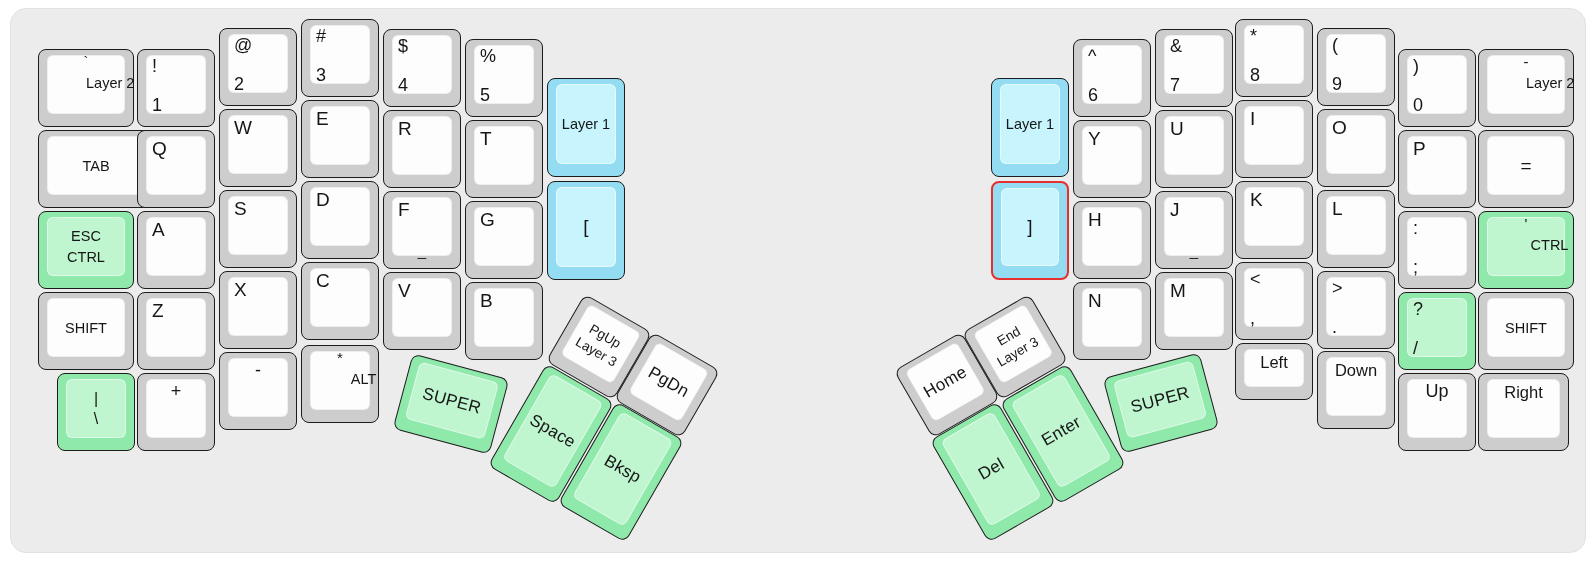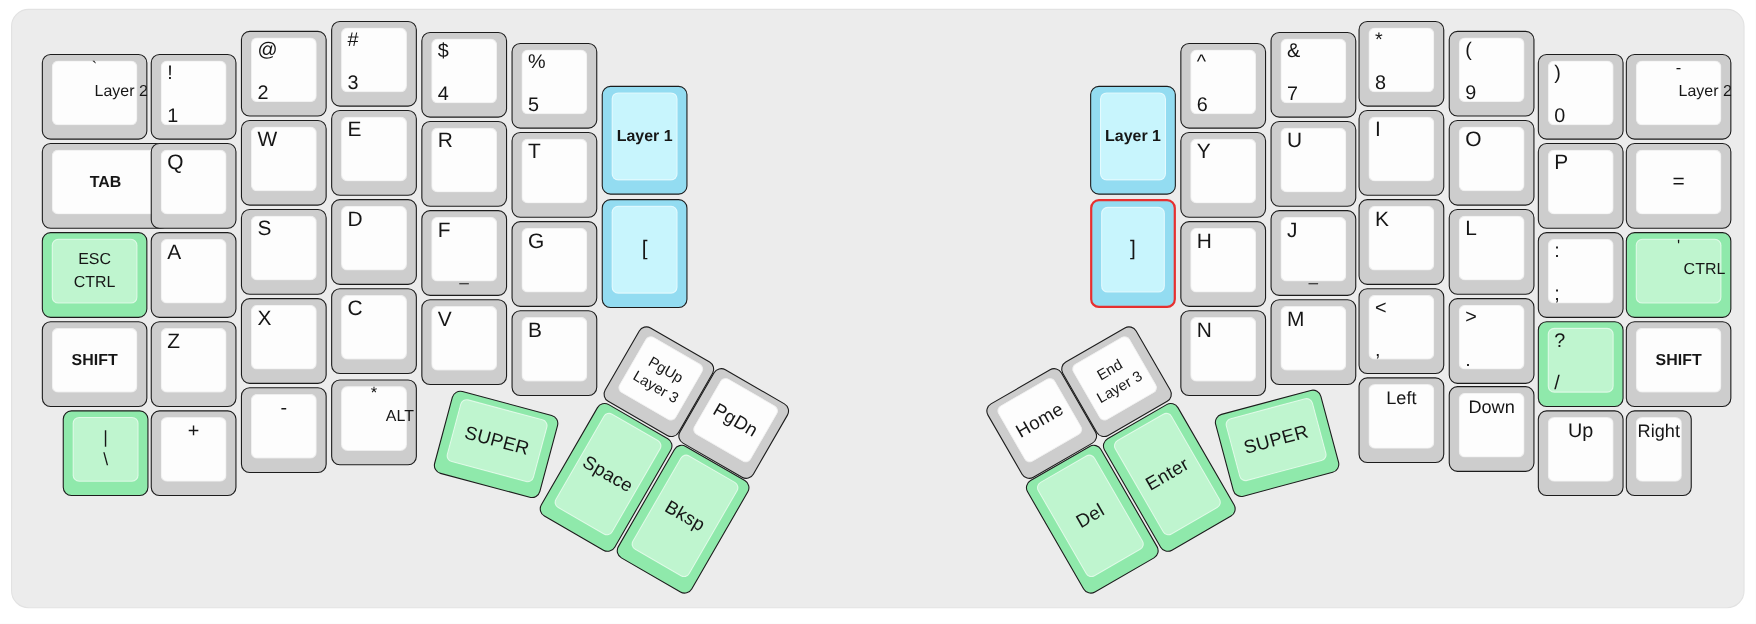--- a/index.html
+++ b/index.html
@@ -57,21 +57,21 @@
   .sym1  { left: 14px; top: 6px;  font-size: 18px; }
   .sym2  { left: 14px; top: 45px; font-size: 18px; }
   .homing { left: 0; right: 0; bottom: 9px; text-align: center; font-size: 15px; }
   .tc    { left: 0; right: 0; top: 7px; text-align: center; font-size: 18px; }
   .tc.word { font-size: 16.5px; top: 9px; }
   .ctr {
     left: 0; right: 0; top: 0; bottom: 0;
     display: flex; align-items: center; justify-content: center;
     padding-bottom: 7px; font-size: 19px;
   }
-  .ctr.word    { font-size: 14.5px; font-weight: bold; }
+  .ctr.word    { font-size: 14.5px; }
   .ctr.word-lg { font-size: 17px; letter-spacing: 0.3px; }
   .lbl-group {
     position: absolute;
     left: 0; right: 0; top: 0; bottom: 0;
     display: flex; flex-direction: column;
     align-items: center; justify-content: center;
     padding-bottom: 7px;
     color: #161616;
     text-align: center;
     pointer-events: none;
@@ -300,21 +300,21 @@
       </div>
       <div class="key" style="left: 1235px; top: 181px; width: 78px; height: 78px;">
         <div class="keytop"></div>
         <span class="lbl ltr">K</span>
       </div>
       <div class="key" style="left: 1235px; top: 262px; width: 78px; height: 78px;">
         <div class="keytop"></div>
         <span class="lbl sym1">&lt;</span>
         <span class="lbl sym2">,</span>
       </div>
-      <div class="key" style="left: 1235px; top: 343px; width: 78px; height: 78px;">
+      <div class="key" style="left: 1235px; top: 343px; width: 78px; height: 57px;">
         <div class="keytop"></div>
         <span class="lbl tc word">Left</span>
       </div>
       <div class="key" style="left: 1317px; top: 28px; width: 78px; height: 78px;">
         <div class="keytop"></div>
         <span class="lbl sym1">(</span>
         <span class="lbl sym2">9</span>
       </div>
       <div class="key" style="left: 1317px; top: 109px; width: 78px; height: 78px;">
         <div class="keytop"></div>
@@ -367,21 +367,21 @@
       </div>
       <div class="key green" style="left: 1478px; top: 211px; width: 96px; height: 78px;">
         <div class="keytop"></div>
         <span class="lbl tcc-top">'</span>
         <span class="lbl tcc-main">CTRL</span>
       </div>
       <div class="key" style="left: 1478px; top: 292px; width: 96px; height: 78px;">
         <div class="keytop"></div>
         <span class="lbl ctr word">SHIFT</span>
       </div>
-      <div class="key" style="left: 1478px; top: 373px; width: 60px; height: 78px;">
+      <div class="key" style="left: 1478px; top: 373px; width: 91px; height: 78px;">
         <div class="keytop"></div>
         <span class="lbl tc word">Right</span>
       </div>
       <div class="key" style="left: 908px; top: 346px; width: 78px; height: 78px; transform: rotate(-30deg);">
         <div class="keytop"></div>
         <span class="lbl ctr word-lg">Home</span>
       </div>
       <div class="key" style="left: 976px; top: 308px; width: 78px; height: 78px; transform: rotate(-30deg);">
         <div class="keytop"></div>
         <div class="lbl-group ctr2 small">

